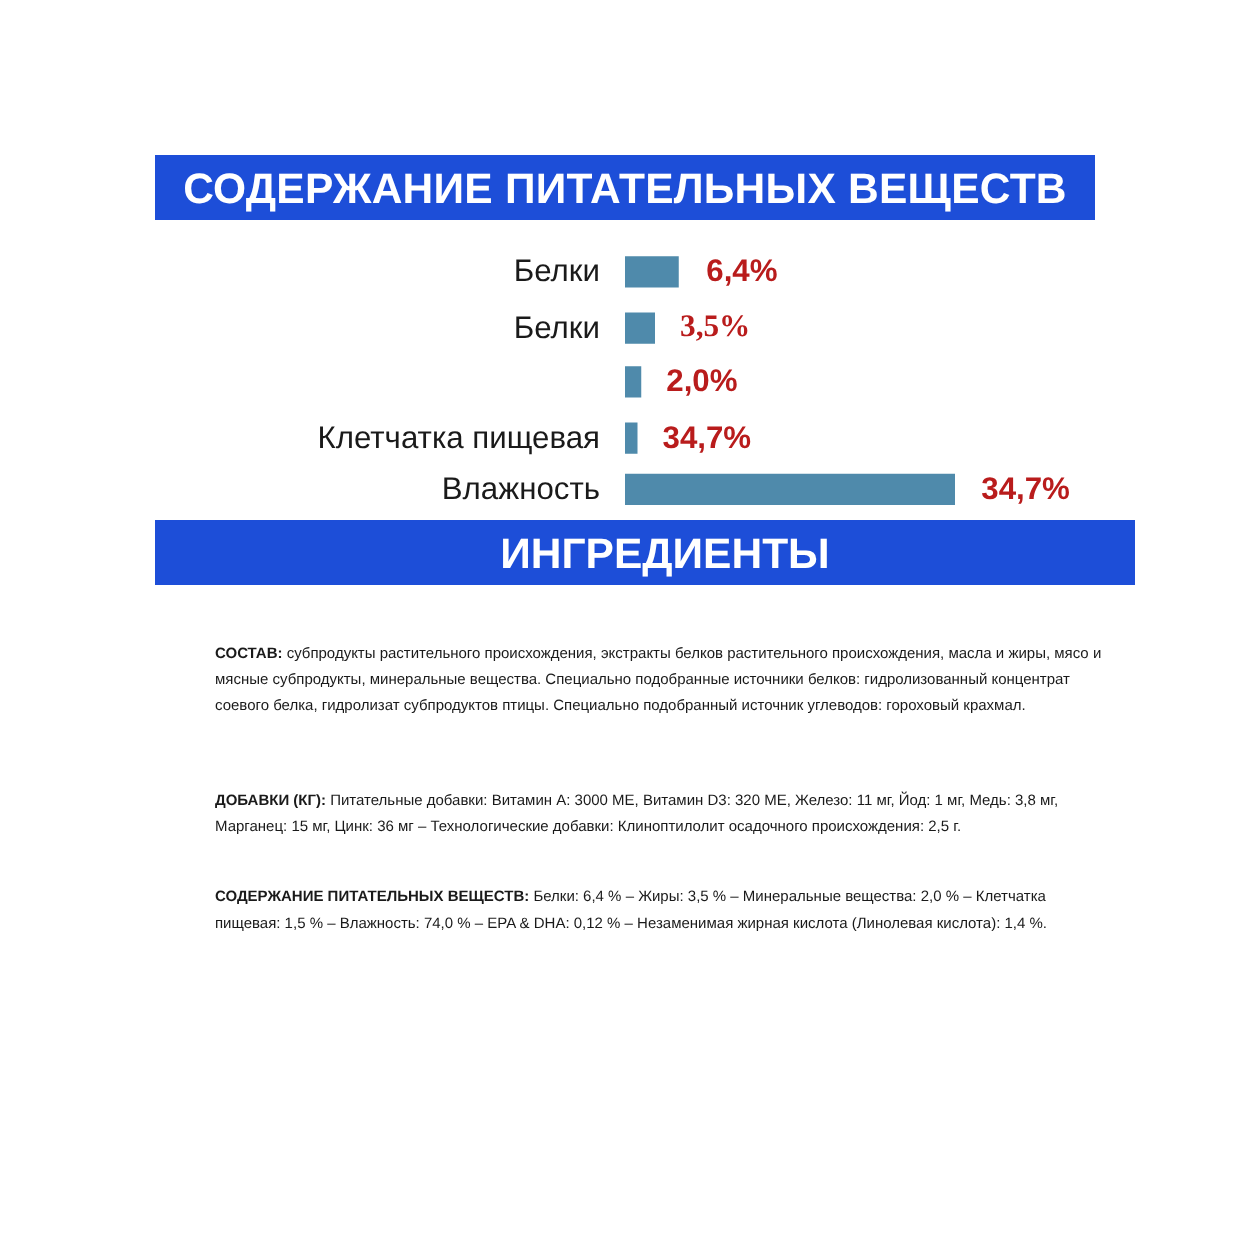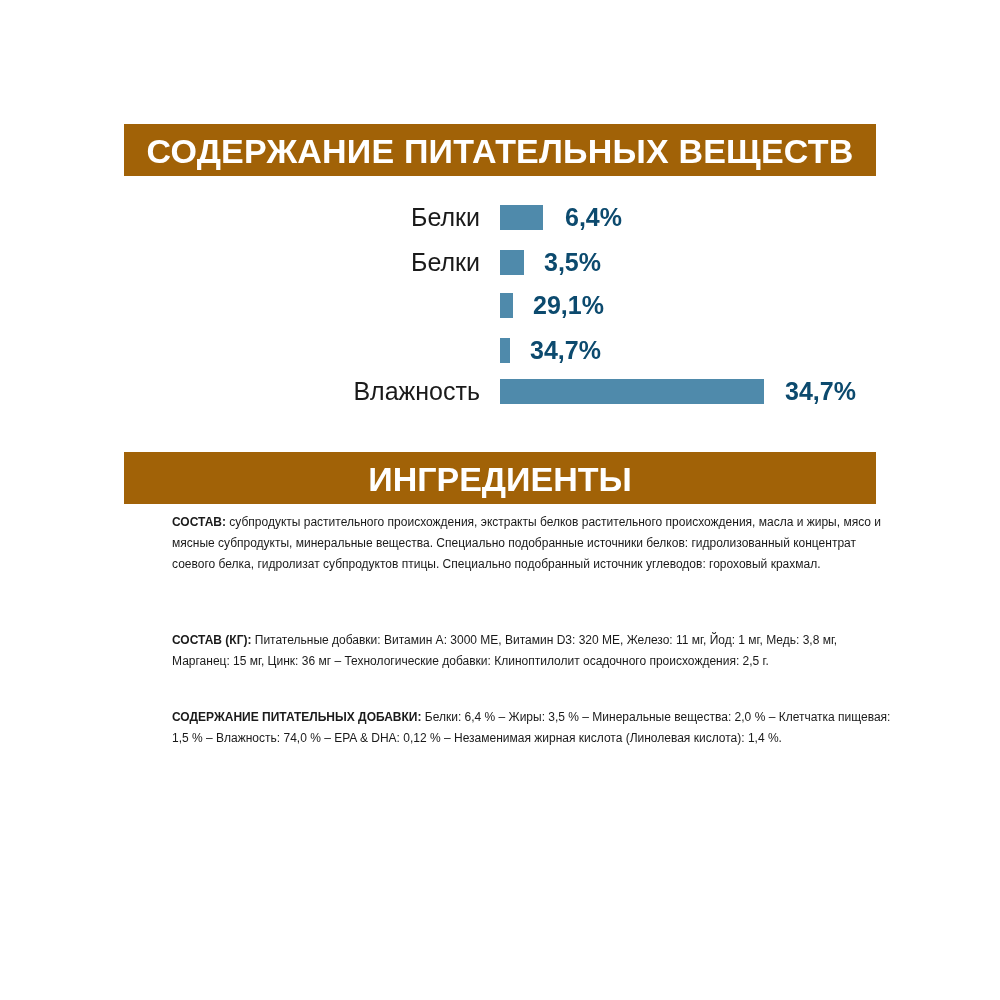--- a/index.html
+++ b/index.html
@@ -1,62 +1,63 @@
 <!DOCTYPE html>
 <html><head>
 <meta charset="utf-8">
 <style>
   html, body { margin:0; padding:0; background:#ffffff; }
   body { width:1000px; height:1000px; position:relative; font-family:"Liberation Sans", sans-serif; color:#1a1a1a; overflow:hidden; }
-  .banner { position:absolute; left:124px; width:752px; background:#a16207; color:#ffffff; font-weight:bold; text-align:center; font-family:"Liberation Sans", sans-serif; }
+  .banner { position:absolute; left:124px; width:752px; background:#1d4ed8; color:#ffffff; font-weight:bold; text-align:center; font-family:"Liberation Sans", sans-serif; }
   .banner1 { top:124px; height:52px; line-height:54px; font-size:34px; letter-spacing:0.2px; }
-  .banner2 { top:452px; height:52px; line-height:54px; font-size:34px; }
+  .banner2 { top:416px; height:52px; line-height:54px; font-size:34px;padding-left:32px; }
   .row { position:absolute; left:0; width:1000px; height:30px; }
   .row .label { position:absolute; right:520px; top:0; font-size:25px; line-height:30px; white-space:nowrap; color:#1a1a1a; }
   .row .bar { position:absolute; left:500px; top:3px; height:25px; background:#4f8aab; }
-  .row .val { position:absolute; top:0; font-size:25px; line-height:30px; font-weight:bold; color:#0c4a6e; white-space:nowrap; }
+  .row .val { position:absolute; top:0; font-size:25px; line-height:30px; font-weight:bold; color:#b91c1c; white-space:nowrap; }
   .text { position:absolute; left:124px; width:720px; font-size:12px; line-height:21px; color:#1a1a1a;margin-left:48px; }
   .text b { font-weight:bold; }
 </style>
 </head>
 <body>
 
 <div class="banner banner1">СОДЕРЖАНИЕ ПИТАТЕЛЬНЫХ ВЕЩЕСТВ</div>
 
 <div>
   <div class="row" style="top:202px;">
     <span class="label">Белки</span>
     <div class="bar" style="width:43px;"></div>
     <span class="val" style="left:565px;">6,4%</span>
   </div>
   <div class="row" style="top:247px;">
     <span class="label">Белки</span>
     <div class="bar" style="width:24px;"></div>
-    <span class="val" style="left:544px;">3,5%</span>
+    <span class="val" style="left:544px;font-family:Liberation Serif, serif;">3,5%</span>
   </div>
   <div class="row" style="top:290px;">
     <div class="bar" style="width:13px;"></div>
-    <span class="val" style="left:533px;">29,1%</span>
+    <span class="val" style="left:533px;">2,0%</span>
   </div>
   <div class="row" style="top:335px;">
+    <span class="label">Клетчатка пищевая</span>
     <div class="bar" style="width:10px;"></div>
     <span class="val" style="left:530px;">34,7%</span>
   </div>
   <div class="row" style="top:376px;">
     <span class="label">Влажность</span>
     <div class="bar" style="width:264px;"></div>
     <span class="val" style="left:785px;">34,7%</span>
   </div>
 </div>
 
 <div class="banner banner2">ИНГРЕДИЕНТЫ</div>
 
 <div class="text" style="top:512px;">
   <b>СОСТАВ:</b><span> субпродукты растительного происхождения, экстракты белков растительного происхождения, масла и жиры, мясо и мясные субпродукты, минеральные вещества. Специально подобранные источники белков: гидролизованный концентрат соевого белка, гидролизат субпродуктов птицы. Специально подобранный источник углеводов: гороховый крахмал.</span>
 </div>
 
 <div class="text" style="top:630px;">
-  <b>СОСТАВ (КГ):</b><span> Питательные добавки: Витамин A: 3000 МЕ, Витамин D3: 320 МЕ, Железо: 11 мг, Йод: 1 мг, Медь: 3,8 мг, Марганец: 15 мг, Цинк: 36 мг – Технологические добавки: Клиноптилолит осадочного происхождения: 2,5 г.</span>
+  <b>ДОБАВКИ (КГ):</b><span> Питательные добавки: Витамин A: 3000 МЕ, Витамин D3: 320 МЕ, Железо: 11 мг, Йод: 1 мг, Медь: 3,8 мг, Марганец: 15 мг, Цинк: 36 мг – Технологические добавки: Клиноптилолит осадочного происхождения: 2,5 г.</span>
 </div>
 
 <div class="text" style="top:707px;">
-  <b>СОДЕРЖАНИЕ ПИТАТЕЛЬНЫХ ДОБАВКИ:</b><span> Белки: 6,4 % – Жиры: 3,5 % – Минеральные вещества: 2,0 % – Клетчатка пищевая: 1,5 % – Влажность: 74,0 % – EPA &amp; DHA: 0,12 % – Незаменимая жирная кислота (Линолевая кислота): 1,4 %.</span>
+  <b>СОДЕРЖАНИЕ ПИТАТЕЛЬНЫХ ВЕЩЕСТВ:</b><span> Белки: 6,4 % – Жиры: 3,5 % – Минеральные вещества: 2,0 % – Клетчатка пищевая: 1,5 % – Влажность: 74,0 % – EPA &amp; DHA: 0,12 % – Незаменимая жирная кислота (Линолевая кислота): 1,4 %.</span>
 </div>
 
 </body></html>

